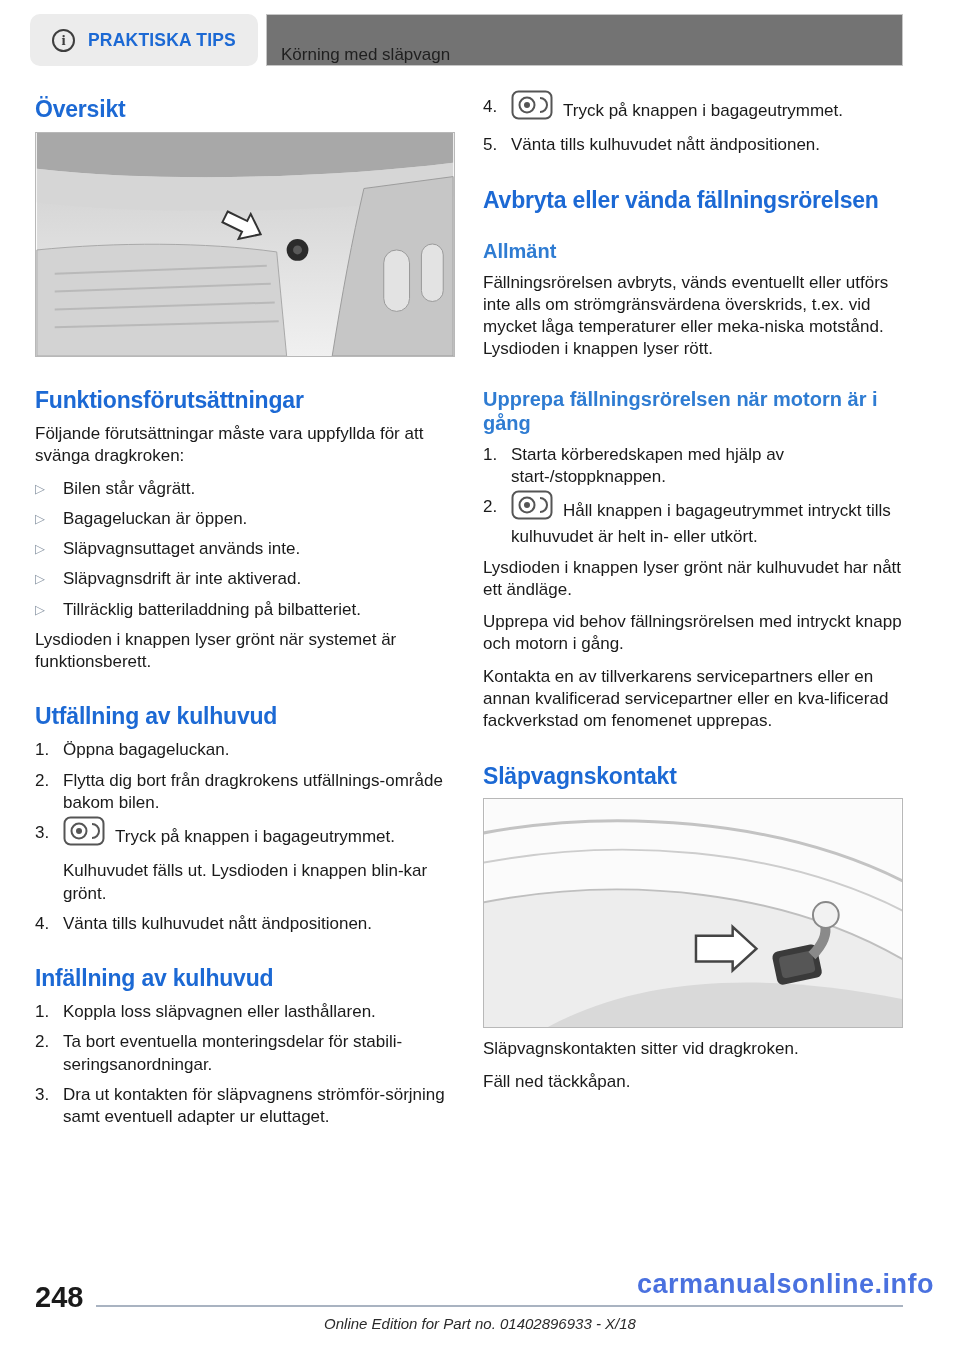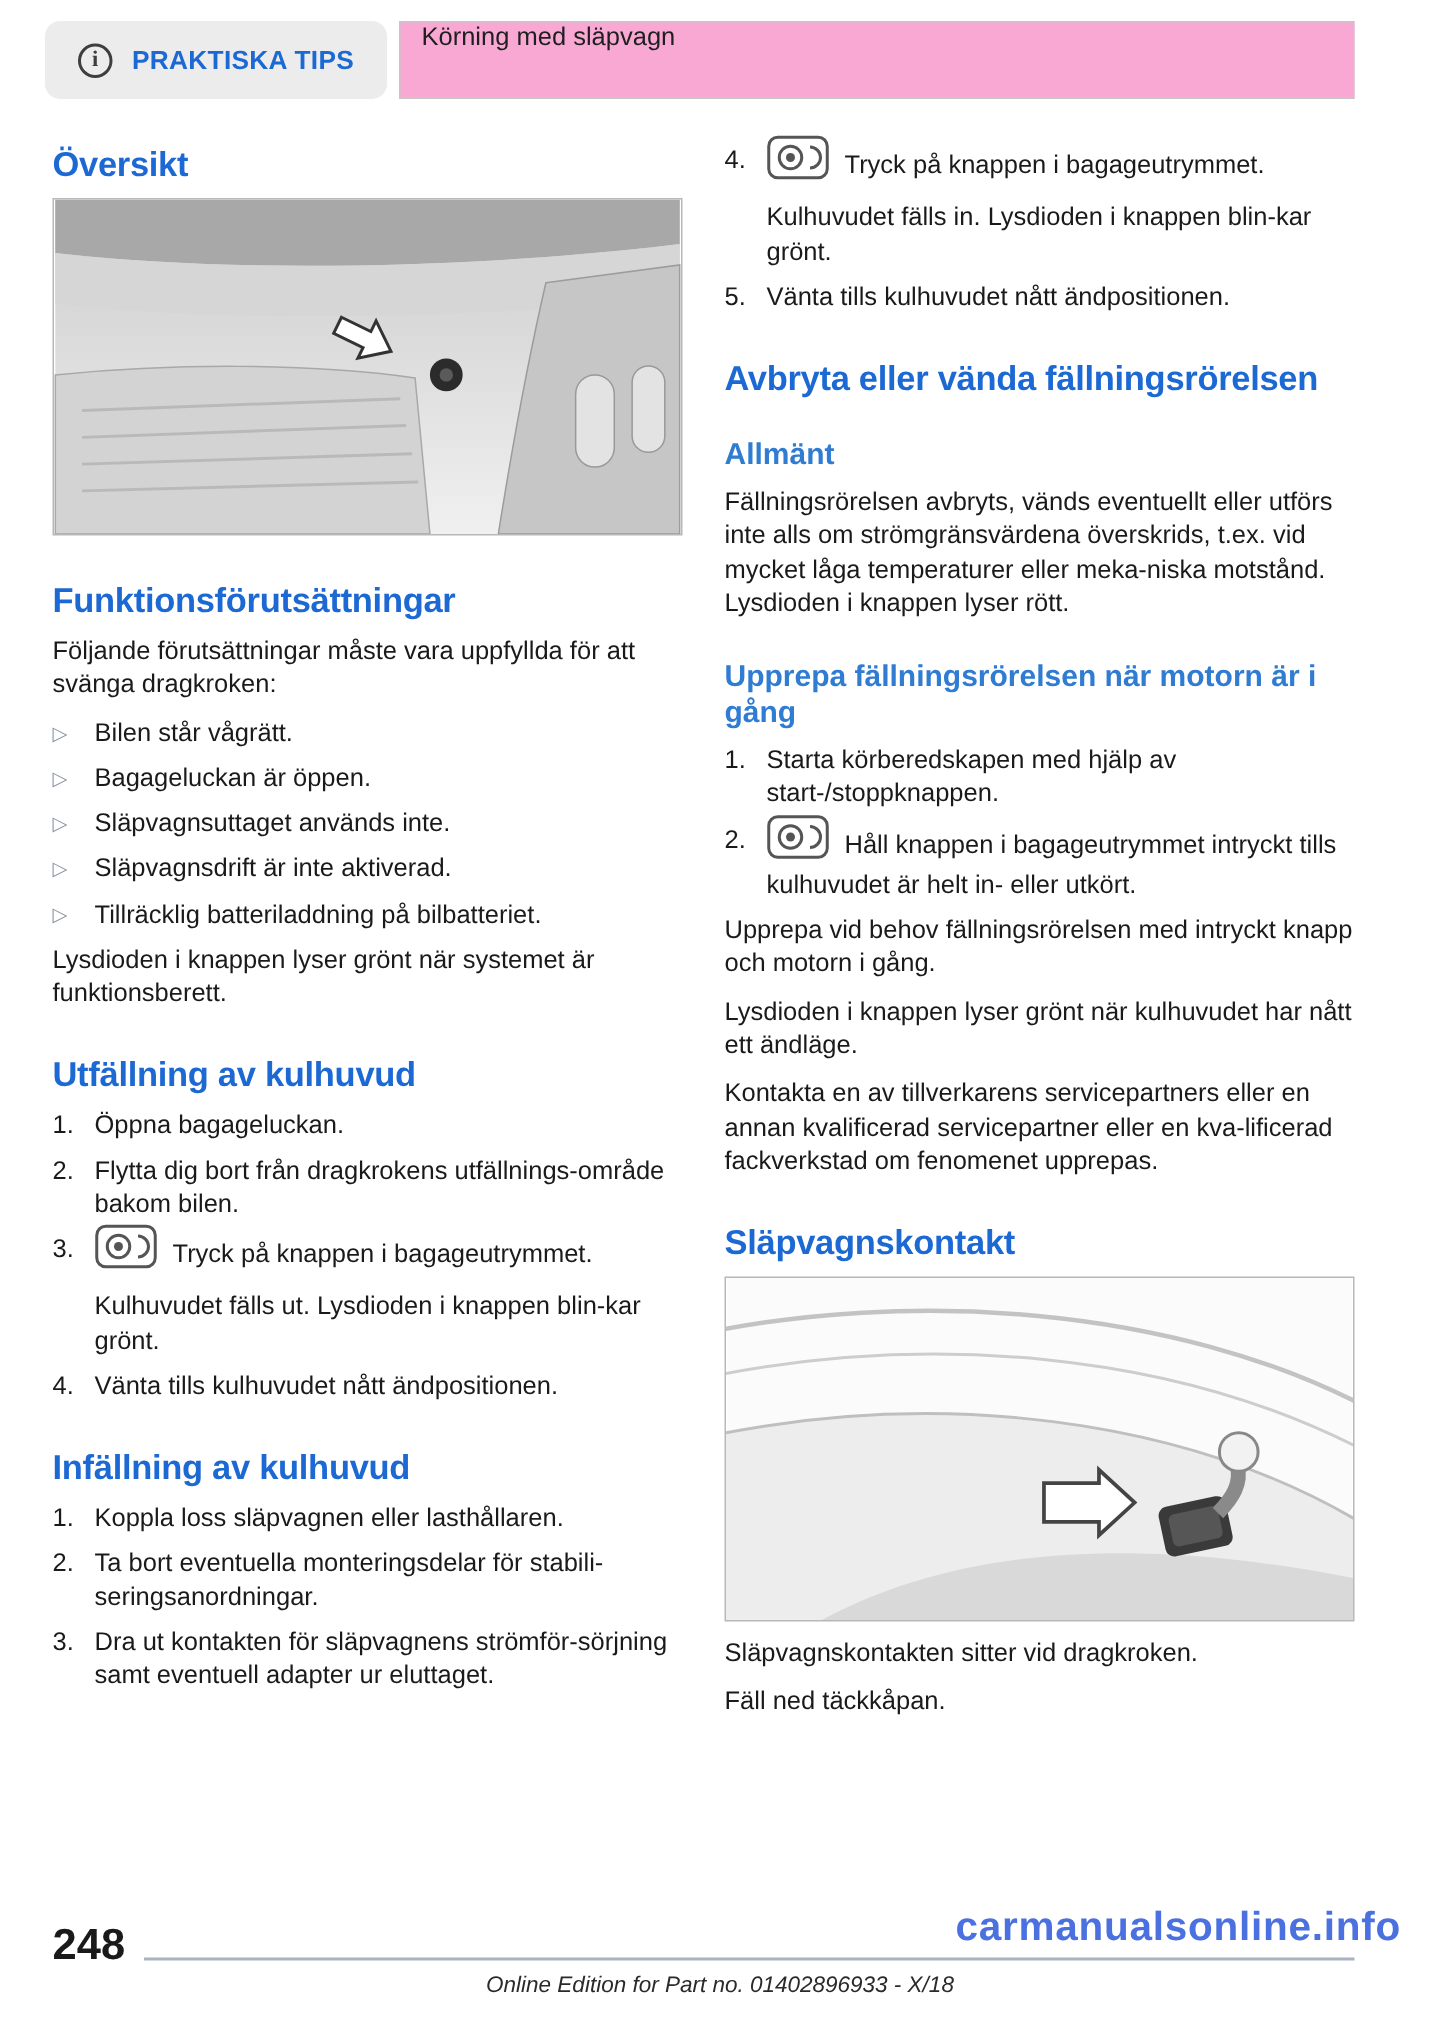--- a/index.html
+++ b/index.html
@@ -44,25 +44,25 @@
   .badge-label {
     color: #1c69d4;
     font-weight: bold;
     font-size: 17.5px;
     letter-spacing: 0.2px;
   }
   .header-title-box {
     flex: 1;
     border: 1px solid #c6c6c6;
     display: flex;
-    align-items: flex-start;
+    align-items: flex-end;
     padding-left: 14px;
     font-size: 17px;
     color: #1f1f1f;
-    background: #f9a8d4;
+    background: #737373;
   }
 
   
   .columns {
     position: absolute;
     top: 96px;
     left: 35px;
     display: flex;
     gap: 28px;
   }
@@ -259,21 +259,20 @@
         <span class="step-num">4.</span>
         <div class="step-body">
           <span class="btn-icon">
             <svg width="42" height="30" viewBox="0 0 42 30">
               <rect x="1.5" y="1.5" width="39" height="27" rx="6" fill="#ffffff" stroke="#555555" stroke-width="2"></rect>
               <circle cx="16" cy="15" r="7.5" fill="none" stroke="#555555" stroke-width="2"></circle>
               <circle cx="16" cy="15" r="3" fill="#555555"></circle>
               <path d="M29 8 a6 6 0 0 1 0 14" stroke="#555555" stroke-width="2" fill="none"></path>
             </svg>
           </span><span>Tryck på knappen i bagageutrymmet.</span>
-          <div class="after">Kulhuvudet fälls in. Lysdioden i knappen blin-kar grönt.</div>
         </div>
       </div>
       <div class="step">
         <span class="step-num">5.</span>
         <div class="step-body">Vänta tills kulhuvudet nått ändpositionen.</div>
       </div>
 
       <div class="sec-h">Avbryta eller vända fällningsrörelsen</div>
 
       <div class="sub-h">Allmänt</div>
@@ -292,22 +291,22 @@
             <svg width="42" height="30" viewBox="0 0 42 30">
               <rect x="1.5" y="1.5" width="39" height="27" rx="6" fill="#ffffff" stroke="#555555" stroke-width="2"></rect>
               <circle cx="16" cy="15" r="7.5" fill="none" stroke="#555555" stroke-width="2"></circle>
               <circle cx="16" cy="15" r="3" fill="#555555"></circle>
               <path d="M29 8 a6 6 0 0 1 0 14" stroke="#555555" stroke-width="2" fill="none"></path>
             </svg>
           </span><span>Håll knappen i bagageutrymmet intryckt tills kulhuvudet är helt in- eller utkört.</span>
         </div>
       </div>
 
+      <p>Lysdioden i knappen lyser grönt när kulhuvudet har nått ett ändläge.</p>
       <p>Upprepa vid behov fällningsrörelsen med intryckt knapp och motorn i gång.</p>
-      <p>Lysdioden i knappen lyser grönt när kulhuvudet har nått ett ändläge.</p>
       <p>Kontakta en av tillverkarens servicepartners eller en annan kvalificerad servicepartner eller en kva-lificerad fackverkstad om fenomenet upprepas.</p>
 
       <div class="sec-h">Släpvagnskontakt</div>
 
       <div class="fig">
         <svg width="420" height="230" viewBox="0 0 420 230">
           <rect width="420" height="230" fill="#fbfbfb"></rect>
           <path d="M-20,38 C120,8 300,18 432,88" fill="none" stroke="#c3c3c3" stroke-width="3"></path>
           <path d="M-20,68 C130,36 300,48 432,118" fill="none" stroke="#cdcdcd" stroke-width="2"></path>
           <path d="M-20,108 C140,73 310,93 432,168 L432,232 L-20,232 Z" fill="#ededed" stroke="#bfbfbf" stroke-width="2"></path>

